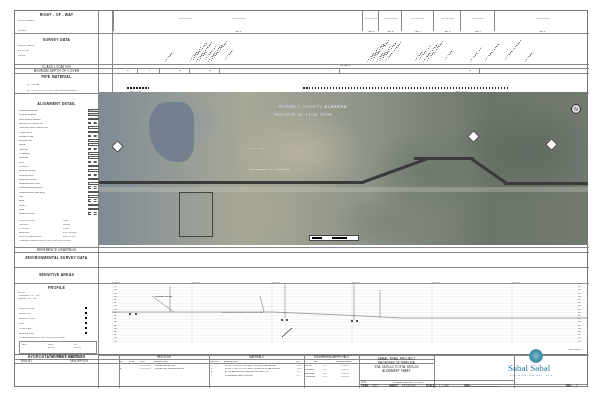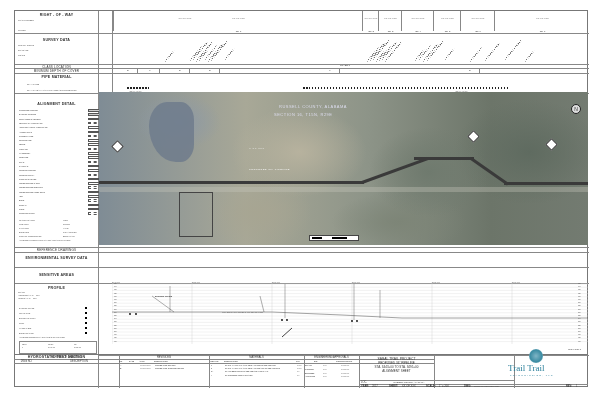--- a/index.html
+++ b/index.html
@@ -436,15 +436,15 @@
   <div class="tb-cell" style="left:375px; top:30px; text-align:left; font-weight:bold;">SHEET:</div>
   <div class="tb-cell" style="left:388px; top:30px; text-align:left;">XX OF XXX</div>
   <div class="tb-cell" style="left:412px; top:30px; text-align:left; font-weight:bold;">SCALE:</div>
   <div class="tb-cell" style="left:425px; top:30px; text-align:left;">1" = 200'</div>
   <div class="tb-cell" style="left:450px; top:30px; text-align:left; font-weight:bold;">DWG:</div>
   <div class="tb-cell" style="left:460px; top:30px; text-align:left; font-size:2.2px;">XXXX-XX-XXX-XXX-XXX</div>
   <div class="tb-cell" style="left:552px; top:30px; text-align:left; font-weight:bold;">REV:</div>
   <div class="tb-cell" style="left:562px; top:30px; text-align:left;">1</div>
 
   <div class="logo-circle" style="left:515px; top:-6px;"></div>
-  <div class="logo-text" style="left:494px; top:8px;">Trail Trail</div>
+  <div class="logo-text" style="left:494px; top:8px;">Sabal Sabal</div>
   <div class="logo-sub" style="left:496px; top:19px;">TRANSMISSION, LLC</div>
 </div>
 
 </body></html>

